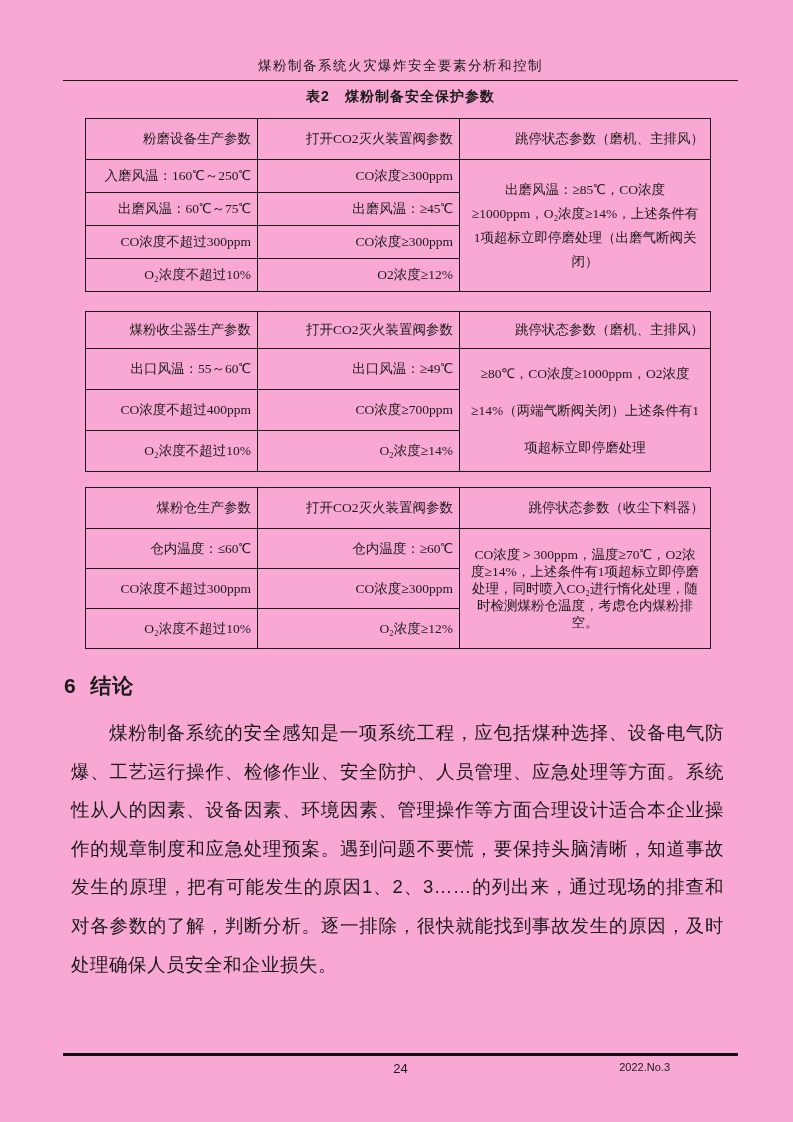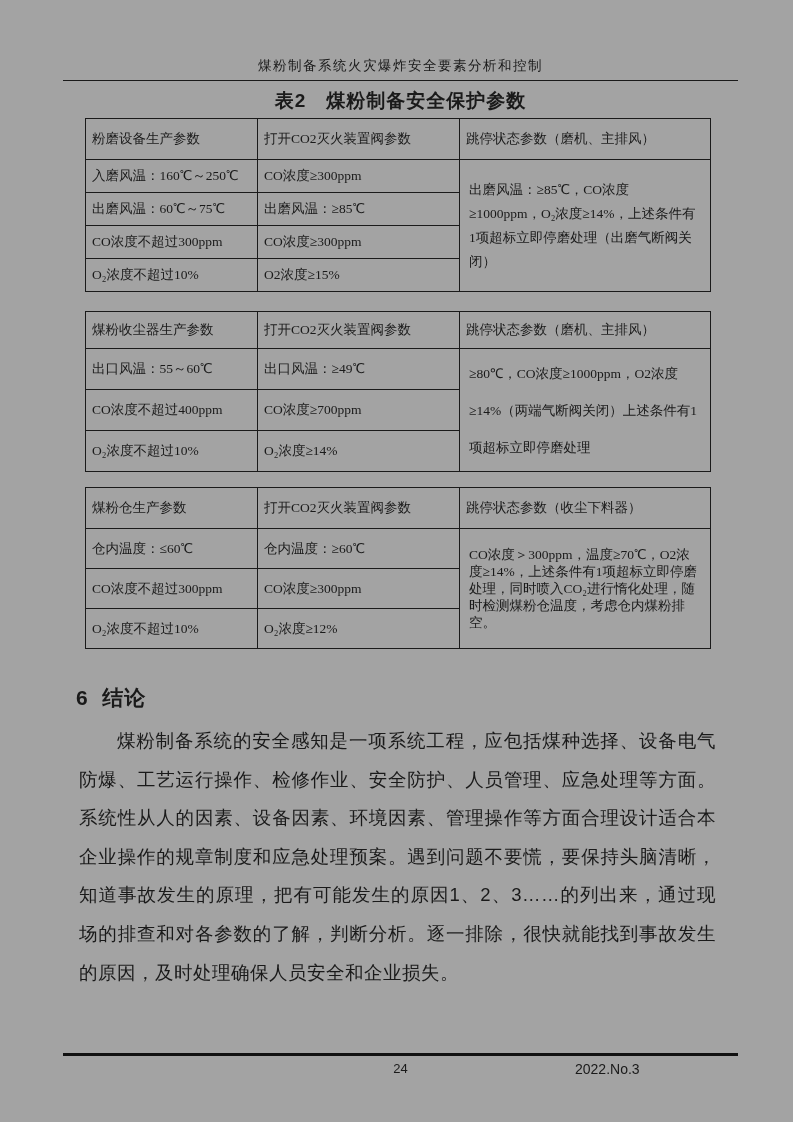--- a/index.html
+++ b/index.html
@@ -1,49 +1,49 @@
 <!DOCTYPE html>
 <html><head>
 <meta charset="utf-8">
 <style>
   html,body{margin:0;padding:0;background:#ffffff;}
   body{width:793px;height:1122px;position:relative;color:#1a1a1a;
        font-family:"Liberation Serif", serif;}
-  .page{position:absolute;inset:0;width:793px;height:1122px;background:#a3a3a3;overflow:hidden;}
+  .page{position:absolute;inset:0;width:793px;height:1122px;background:#f9a8d4;overflow:hidden;}
 
   .running-head{position:absolute;top:57px;left:63px;width:675px;text-align:center;
        font-size:13.5px;letter-spacing:1.5px;}
   .head-rule{position:absolute;top:80px;left:63px;width:675px;height:0;
        border-top:1.6px solid #1a1a1a;}
   .caption{position:absolute;top:88px;left:63px;width:675px;text-align:center;
-       font-weight:bold;font-size:19px;letter-spacing:1px;
+       font-weight:bold;font-size:14px;letter-spacing:1px;
        font-family:"Liberation Sans", sans-serif;}
 
   table.ptable{position:absolute;left:85px;width:625px;border-collapse:collapse;
        table-layout:fixed;font-size:13.5px;}
-  table.ptable td{border:1.5px solid #1a1a1a;text-align:left;vertical-align:middle;
+  table.ptable td{border:1.5px solid #1a1a1a;text-align:right;vertical-align:middle;
        padding:2px 6px;overflow:hidden;}
-  table.ptable td.note{text-align:left;vertical-align:middle;padding:2px 9px;}
+  table.ptable td.note{text-align:center;vertical-align:middle;padding:2px 9px;}
   .t1 tr.head{height:41px;} .t1 tr.datarow{height:33px;} .t1 td.note{line-height:24px;}
   .t2 tr.head{height:37px;} .t2 tr.datarow{height:41px;} .t2 td.note{line-height:37px;}
   .t3 tr.head{height:41px;} .t3 tr.datarow{height:40px;} .t3 td.note{line-height:17px;}
 
-  .sec{position:absolute;top:672px;left:64px;margin:12px;font-size:21px;font-weight:bold;
+  .sec{position:absolute;top:672px;left:64px;margin:0;font-size:21px;font-weight:bold;
        font-family:"Liberation Sans", sans-serif;white-space:pre;letter-spacing:1px;}
   .bodytext{position:absolute;top:706px;left:63px;width:669px;
        font-family:"Liberation Sans", sans-serif;font-size:18.5px;line-height:38.6px;
        text-align:justify;text-justify:inter-ideograph;letter-spacing:0.5px;}
-  .bodytext p{margin:16px;text-indent:2.05em;}
+  .bodytext p{margin:8px;text-indent:2.05em;}
   .bodytext p + p{margin-top:9px;}
 
   .foot-rule{position:absolute;top:1053px;left:63px;width:675px;height:3px;background:#111;}
   .page-num{position:absolute;top:1061px;left:63px;width:675px;text-align:center;
        font-size:13px;font-family:"Liberation Sans", sans-serif;}
-  .issue{position:absolute;top:1061px;left:575px;width:95px;text-align:left;
-       font-size:14px;font-family:"Liberation Sans", sans-serif;}
+  .issue{position:absolute;top:1061px;left:575px;width:95px;text-align:right;
+       font-size:11px;font-family:"Liberation Sans", sans-serif;}
 </style>
 </head>
 <body>
 
 <div class="page">
 
   <div class="running-head">煤粉制备系统火灾爆炸安全要素分析和控制</div>
   <div class="head-rule"></div>
   <div class="caption">表2　煤粉制备安全保护参数</div>
 
@@ -59,29 +59,29 @@
       <td>打开CO2灭火装置阀参数</td>
       <td>跳停状态参数（磨机、主排风）</td>
     </tr>
     <tr class="datarow">
       <td>入磨风温：160℃～250℃</td>
       <td>CO浓度≥300ppm</td>
       <td class="note" rowspan="4">出磨风温：≥85℃，CO浓度≥1000ppm，O₂浓度≥14%，上述条件有1项超标立即停磨处理（出磨气断阀关闭）</td>
     </tr>
     <tr class="datarow">
       <td>出磨风温：60℃～75℃</td>
-      <td>出磨风温：≥85℃</td>
+      <td>出磨风温：≥45℃</td>
     </tr>
     <tr class="datarow">
       <td>CO浓度不超过300ppm</td>
       <td>CO浓度≥300ppm</td>
     </tr>
     <tr class="datarow">
       <td>O₂浓度不超过10%</td>
-      <td>O2浓度≥15%</td>
+      <td>O2浓度≥12%</td>
     </tr>
   </tbody>
     </table>
 
   <table class="ptable t2" style="top:311px">
     <colgroup>
         <col style="width:172px">
         <col style="width:202px">
         <col style="width:251px">
       </colgroup>

